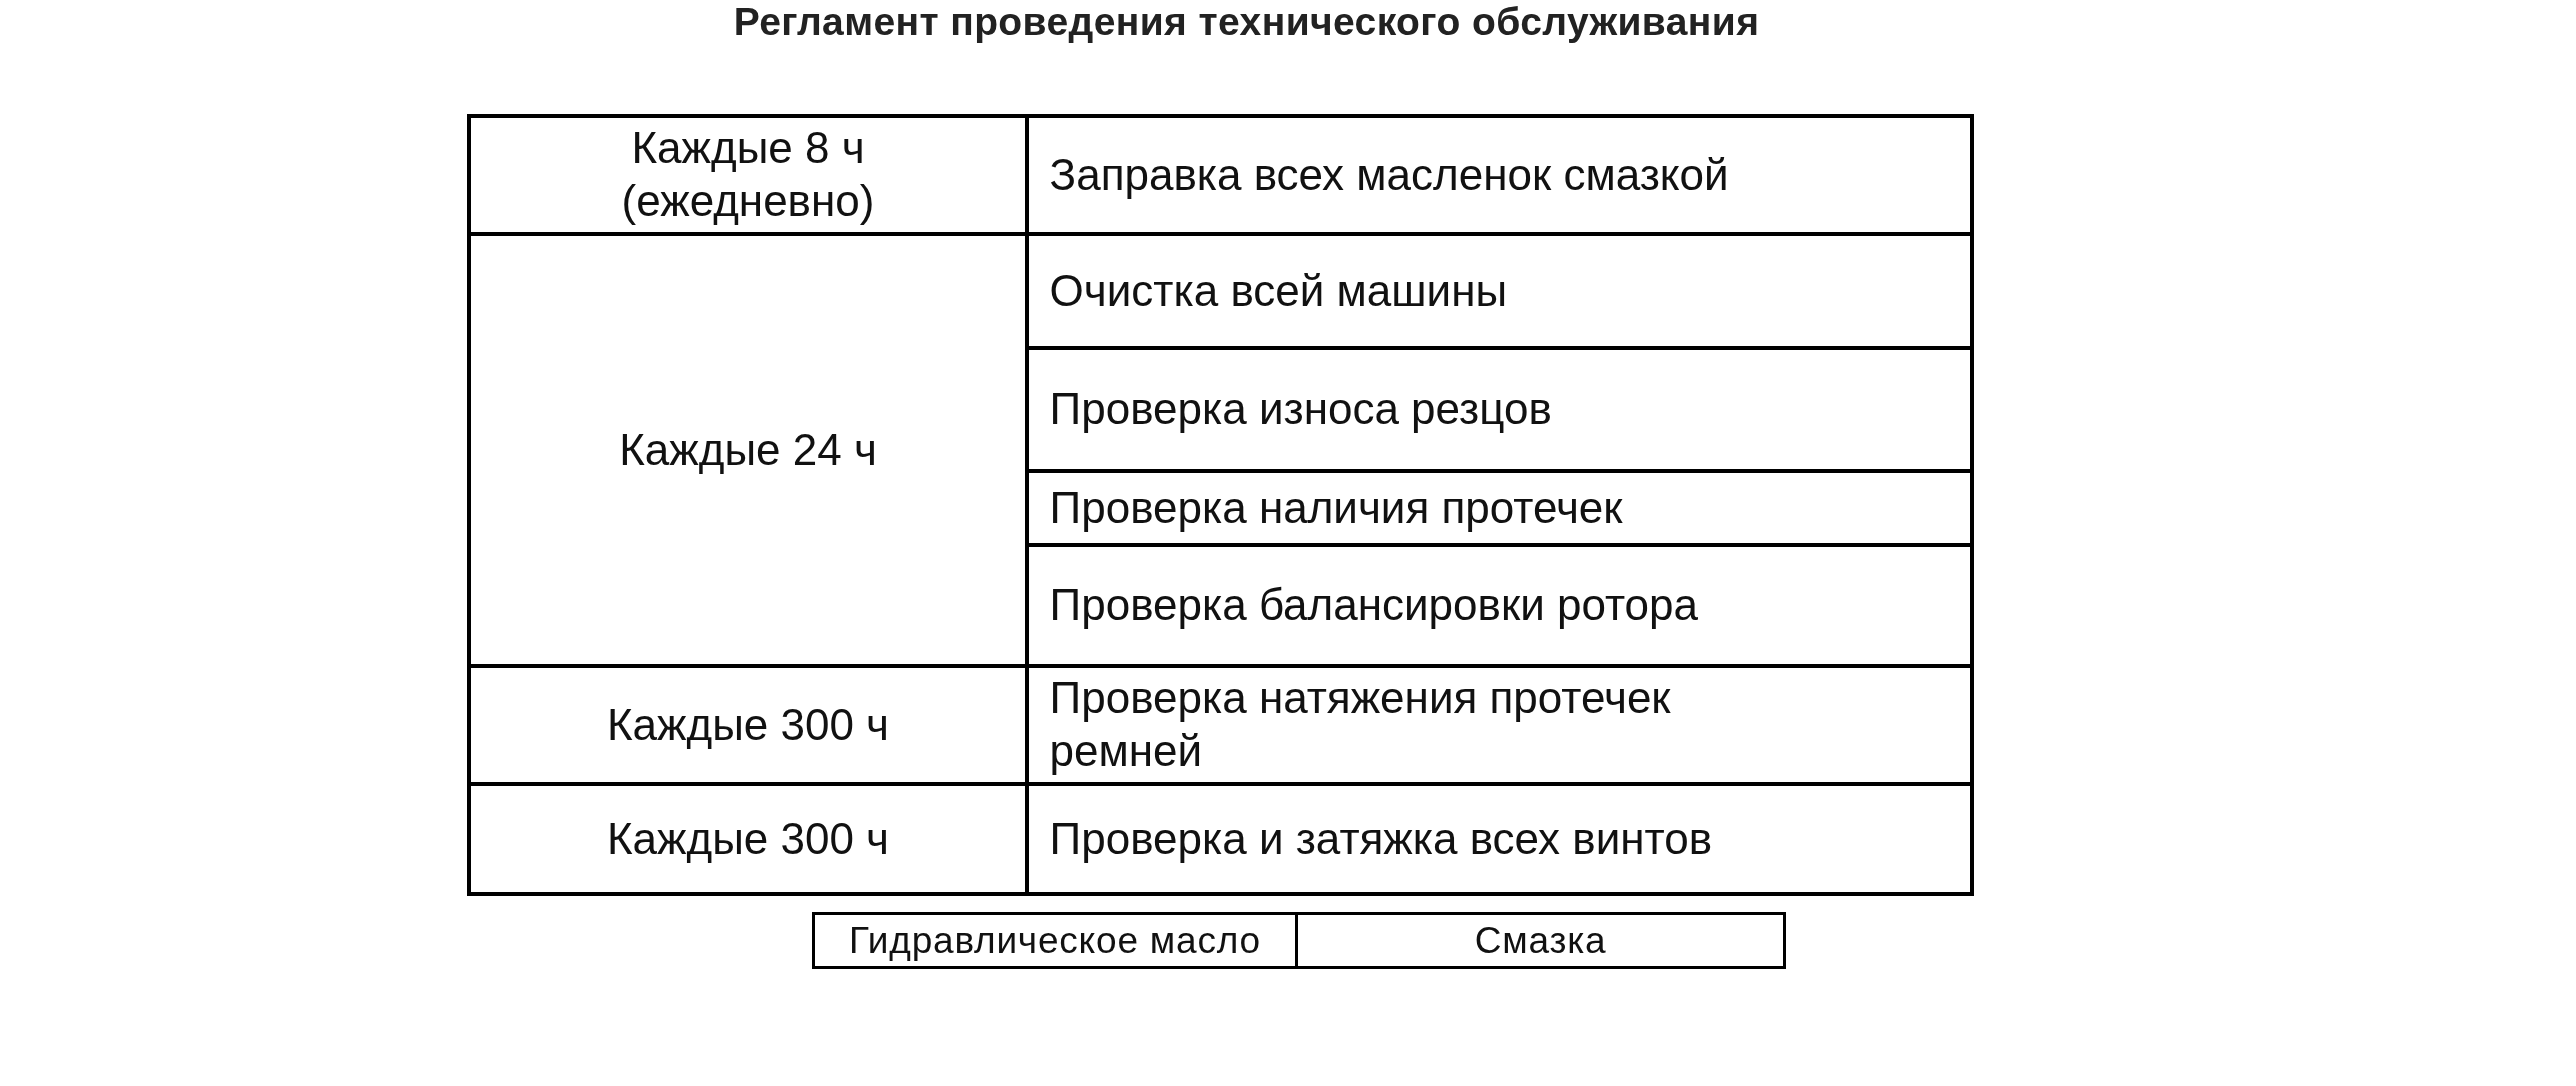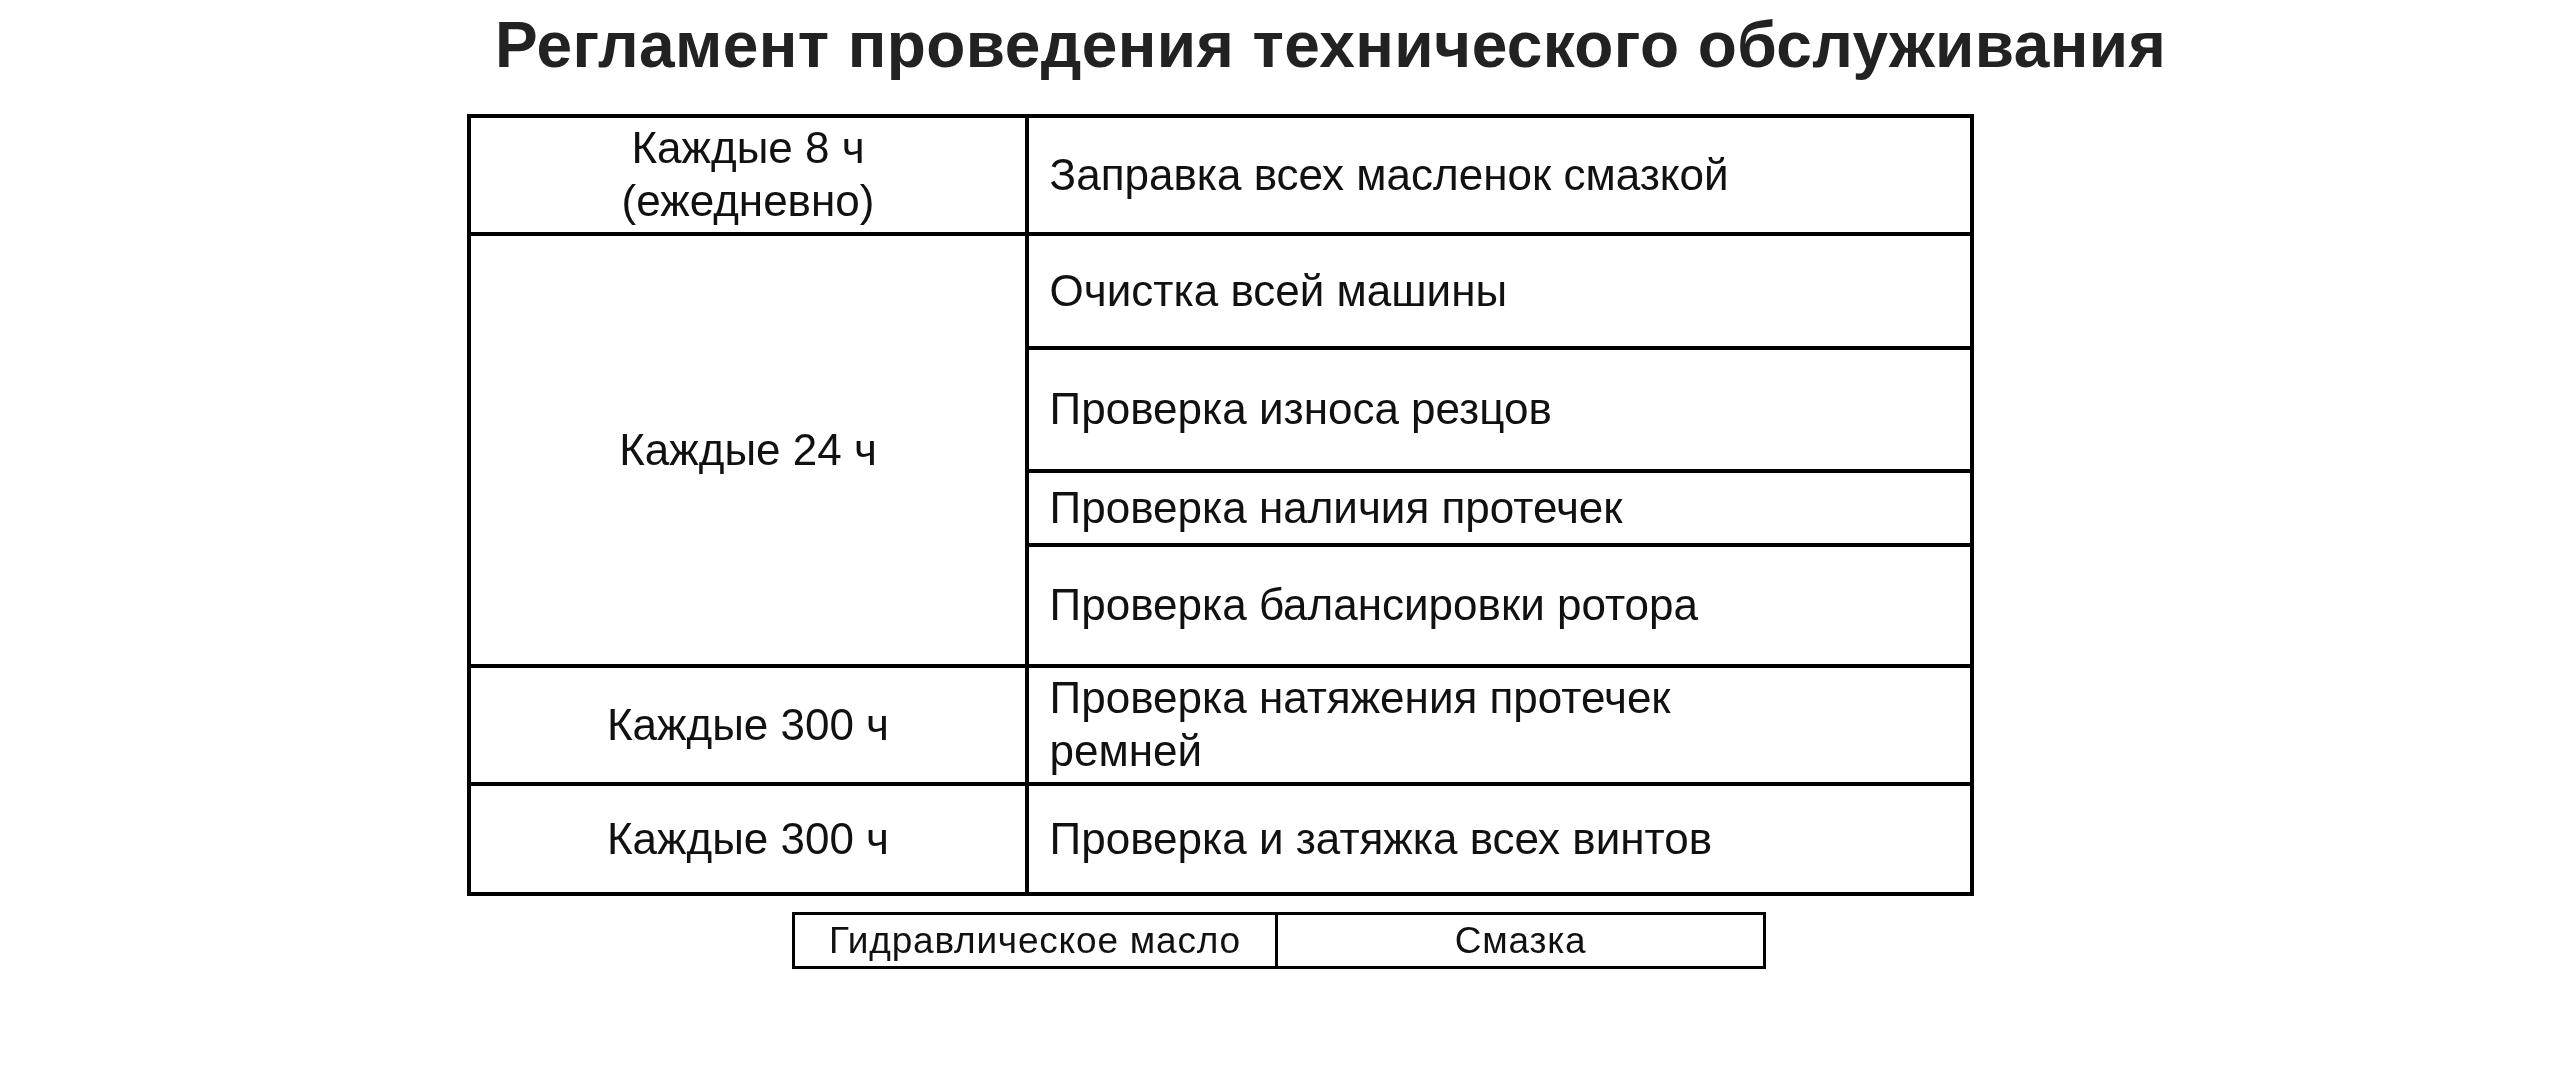--- a/index.html
+++ b/index.html
@@ -12,25 +12,25 @@
     width: 2576px;
     height: 1086px;
     background: #ffffff;
     font-family: "Liberation Sans", "DejaVu Sans", sans-serif;
     color: #111111;
     overflow: hidden;
   }
   .title {
     position: absolute;
     left: 495px;
-    top: 8px;
+    top: 0;
     width: 1503px;
     margin: 0;
     text-align: center;
-    font-size: 64px;
+    font-size: 39px;
     font-weight: 700;
     letter-spacing: 0.4px;
     color: #222222;
     white-space: nowrap;
   }
   
   table.main-table {
     position: absolute;
     left: 467px;
     top: 114px;
@@ -65,21 +65,21 @@
   tr.r1 { height: 118px; }
   tr.r2 { height: 114px; }
   tr.r3 { height: 123px; }
   tr.r4 { height: 74px;  }
   tr.r5 { height: 121px; }
   tr.r6 { height: 118px; }
   tr.r7 { height: 110px; }
   
   table.lube-table {
     position: absolute;
-    left: 792px;
+    left: 812px;
     top: 912px;
     width: 971px;
     border-collapse: collapse;
     table-layout: fixed;
   }
   table.lube-table col.col-oil    { width: 483px; }
   table.lube-table col.col-grease { width: 488px; }
   table.lube-table td {
     border: 3.2px solid #000000;
     font-size: 37px;

